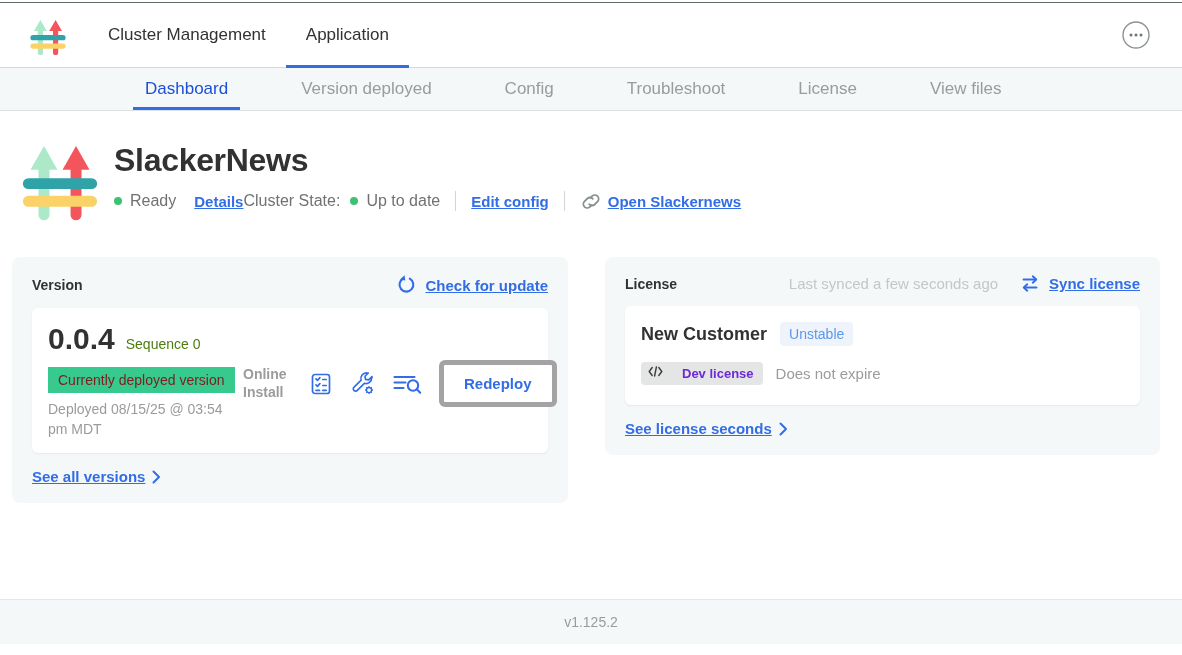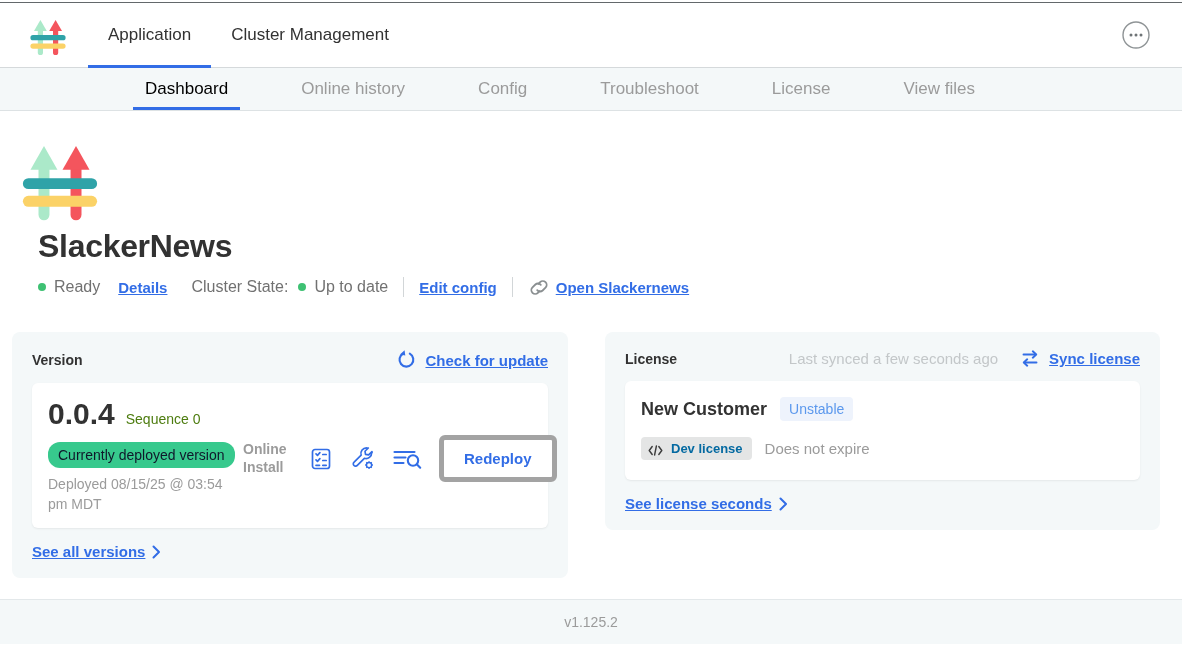--- a/index.html
+++ b/index.html
@@ -32,38 +32,38 @@
 
   
   .subnav {
     height:43px; background:#f4f8f9; border-bottom:1px solid #dde2e4;
     display:flex; align-items:stretch; padding-left:133px; gap:49px;
   }
   .subnav-tab {
     position:relative; display:flex; align-items:center; padding:0 12px;
     font-size:17px; color:#9b9b9b; cursor:pointer;
   }
-  .subnav-tab.active { color:#000000; }
+  .subnav-tab.active { color:#1d4ed8; }
   .subnav-tab.active::after {
     content:""; position:absolute; left:0; right:0; bottom:0; height:3px; background:#326de6;
   }
 
   
-  .app-header { display:flex; padding:25px 0 0 22px;flex-direction:column; }
+  .app-header { display:flex; padding:25px 0 0 22px; }
   .logo-big { width:76px; height:86px; flex:0 0 auto; }
   .app-header-text { margin-left:16px; }
   .app-title { font-size:32px; font-weight:700; margin:6px 0 12px; letter-spacing:-0.3px; }
   .status-row { display:flex; align-items:center; font-size:16px; color:#717171; }
   .dot { width:8px; height:8px; border-radius:50%; background:#3ec173; display:inline-block; }
   .status-row .lbl { margin-left:8px; }
   a.blue-link, .blue-link {
     color:#326de6; font-weight:700; text-decoration:underline; font-size:15px; cursor:pointer;
   }
   .status-row .details { margin-left:18px; }
-  .status-row .cluster-lbl { margin-left:24px; margin-right:10px; }
+  .status-row .cluster-lbl { margin-right:10px; }
   .status-row .up { margin-left:8px; }
   .vdiv { width:1px; height:20px; background:#d2d6d8; margin:0 15px; }
   .openapp { display:flex; align-items:center; gap:6px; }
 
   
   .cards-row { display:flex; align-items:flex-start; gap:37px; padding:35px 0 0 12px; }
   .card { background:#f4f8f9; border-radius:8px; padding:18px 20px; }
   .card.version { width:556px; }
   .card.license { width:555px; }
   .card-head { display:flex; align-items:center; }
@@ -75,22 +75,22 @@
   }
   .see-row { margin-top:15px; display:flex; align-items:center; gap:7px; }
 
   
   .inner-card.version-inner { display:flex; min-height:130px; }
   .v-left { flex:0 0 auto; }
   .v-line { display:flex; align-items:baseline; }
   .v-num { font-size:30px; font-weight:700; }
   .v-seq { margin-left:11px; font-size:14px; color:#4d7c0f; }
   .green-badge {
-    display:inline-block; margin-top:11px; background:#37c98d; color:#0f172a;
-    font-size:14px; padding:5px 10px; border-radius:12px;
+    display:inline-block; margin-top:11px; background:#37c98d; color:#7f1d1d;
+    font-size:14px; padding:5px 10px; border-radius:0;
   }
   .deployed-at { margin-top:7px; font-size:14px; color:#9b9b9b; max-width:195px; line-height:1.4; }
   .v-right { margin-left:auto; display:flex; align-items:center; gap:16px; margin-top:38px; align-self:flex-start; }
   .install-type { width:50px; font-size:14px; font-weight:700; color:#9b9b9b; line-height:1.25; }
   .icon-btn { background:none; border:none; padding:0; cursor:pointer; display:flex; align-items:center; }
   .redeploy-btn {
     background:#fff; border:5px solid #a3a3a3; color:#326de6; font-weight:700;
     font-size:15px; padding:10px 20px; border-radius:6px; cursor:pointer;
     font-family:"Liberation Sans", sans-serif;
   }
@@ -98,22 +98,22 @@
   
   .last-synced { color:#c3c7c9; font-size:15px; margin-right:13px; }
   .cust-row { display:flex; align-items:center; }
   .cust-name { font-size:18px; font-weight:700; }
   .unstable-badge {
     margin-left:13px; background:#eef3fc; color:#5b98ed; font-size:14px;
     padding:4px 9px; border-radius:4px;
   }
   .lic-row2 { margin-top:16px; display:flex; align-items:center; }
   .dev-badge {
-    background:#e4e5e5; color:#0369a1; font-weight:700; font-size:13px;
-    padding:4px 9px 4px 7px; border-radius:4px; display:flex; align-items:flex-end; gap:8px;
+    background:#e4e5e5; color:#6d28d9; font-weight:700; font-size:13px;
+    padding:4px 9px 4px 7px; border-radius:4px; display:flex; align-items:flex-start; gap:19px;
   }
   .expiry { margin-left:13px; color:#9b9b9b; font-size:15px; }
   .license .inner-card { padding:16px 16px 20px; }
 
   
   .footer {
     position:absolute; left:0; right:0; bottom:11px; height:45px;
     background:#f4f8f9; border-top:1px solid #e3e8ea;
     display:flex; align-items:center; justify-content:center;
     color:#9b9b9b; font-size:14px;
@@ -127,43 +127,43 @@
 <div class="header">
   <svg class="logo-small" viewBox="0 0 90 102" xmlns="http://www.w3.org/2000/svg">
     <rect x="19.5" y="32" width="13" height="68" rx="6.5" fill="#abe9c9"></rect>
     <polygon points="10,40 42,40 26,12" fill="#abe9c9"></polygon>
     <rect x="57.5" y="32" width="13" height="68" rx="6.5" fill="#f4555d"></rect>
     <polygon points="48,40 80,40 64,12" fill="#f4555d"></polygon>
     <rect x="1" y="50" width="88" height="13" rx="6.5" fill="#2fa3a8"></rect>
     <rect x="1" y="71" width="88" height="13" rx="6.5" fill="#fbd267"></rect>
   </svg>
   <div class="top-tabs">
+    <div class="top-tab">
+      <span>Cluster Management</span>
+    </div>
     <div class="top-tab active">
       <span>Application</span>
-    </div>
-    <div class="top-tab">
-      <span>Cluster Management</span>
     </div>
   </div>
   <div class="more-btn">
     <svg width="28" height="28" viewBox="0 0 28 28">
       <circle cx="14" cy="14" r="13" fill="none" stroke="#8f9496" stroke-width="1.4"></circle>
       <circle cx="9" cy="14" r="1.5" fill="#6f7476"></circle>
       <circle cx="14" cy="14" r="1.5" fill="#6f7476"></circle>
       <circle cx="19" cy="14" r="1.5" fill="#6f7476"></circle>
     </svg>
   </div>
 </div>
 
 <div class="subnav">
   <div class="subnav-tab active">
       <span>Dashboard</span>
     </div>
   <div class="subnav-tab">
-      <span>Online history</span>
+      <span>Version deployed</span>
     </div>
   <div class="subnav-tab">
       <span>Config</span>
     </div>
   <div class="subnav-tab">
       <span>Troubleshoot</span>
     </div>
   <div class="subnav-tab">
       <span>License</span>
     </div>

